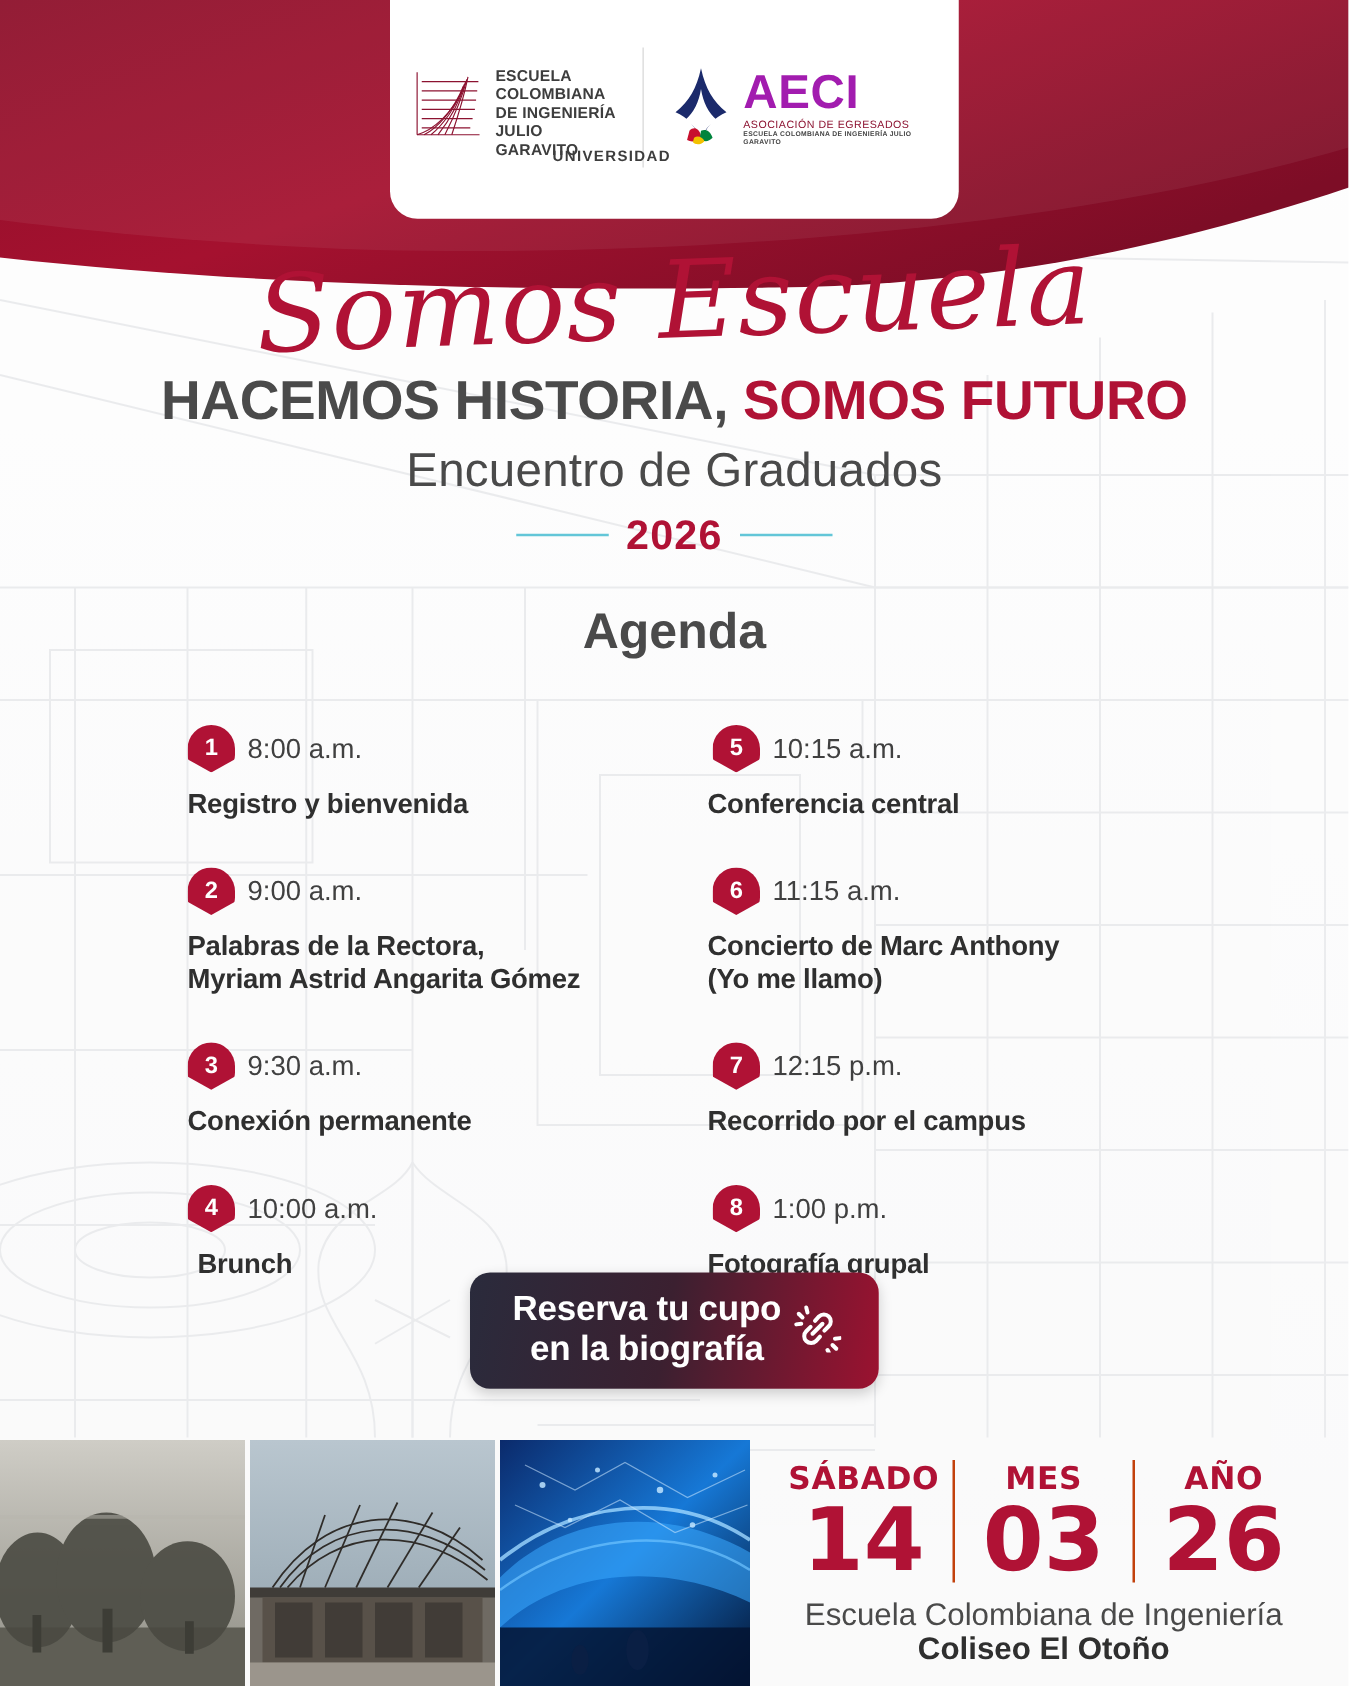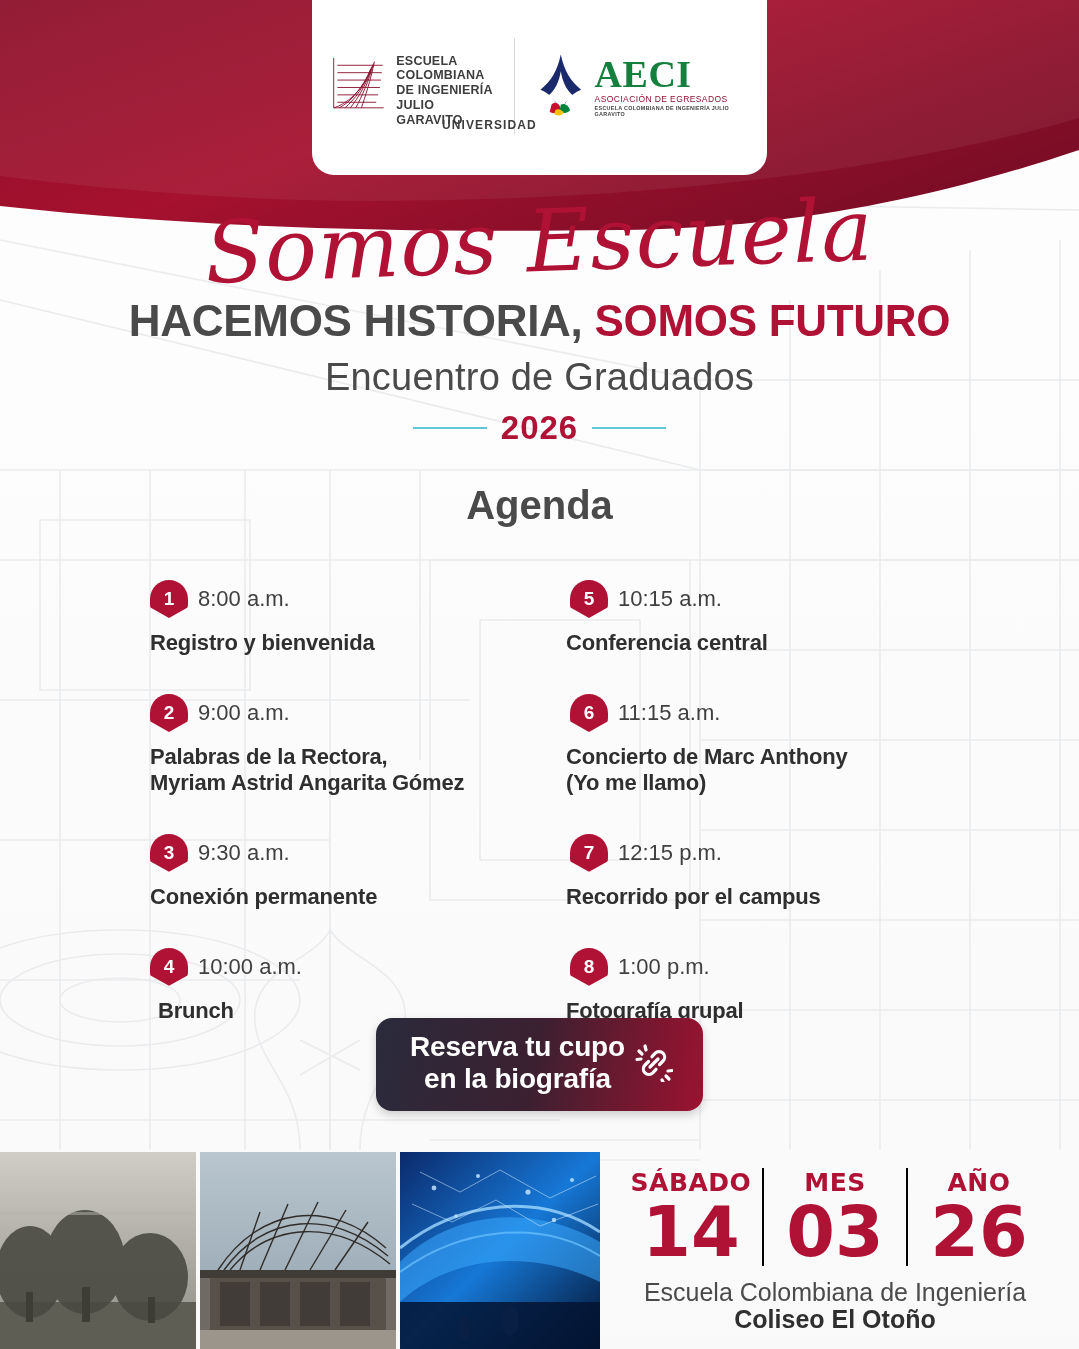--- a/index.html
+++ b/index.html
@@ -86,24 +86,23 @@
     display: flex;
     align-items: center;
     gap: 6px;
     padding-top: 2px;
   }
   .aeci-mark { width: 60px; height: 74px; }
   .aeci-text { display: flex; flex-direction: column; }
   .aeci-title {
     font-size: 38px;
     font-weight: 800;
-    color: #15803d;
+    color: #a21caf;
     letter-spacing: .5px;
     line-height: .95;
-    font-family: Liberation Serif, serif;
   }
   .aeci-sub1 {
     font-size: 8.5px;
     font-weight: 400;
     color: #8c1230;
     letter-spacing: .4px;
     margin-top: 2px;
   }
   .aeci-sub2 {
     font-size: 5.4px;
@@ -268,21 +267,21 @@
     color: #b01235;
   }
   .date-cols {
     display: flex;
     align-items: stretch;
   }
   .date-col {
     flex: 1;
     padding: 0 6px;
   }
-  .date-col + .date-col { border-left: 2px solid #000000; }
+  .date-col + .date-col { border-left: 2px solid #c2410c; }
   .date-label {
     font-size: 25px;
     font-weight: 800;
     letter-spacing: .5px;
     font-family: "DejaVu Sans", sans-serif;
   }
   .date-num {
     font-size: 70px;
     font-weight: 800;
     line-height: .96;

